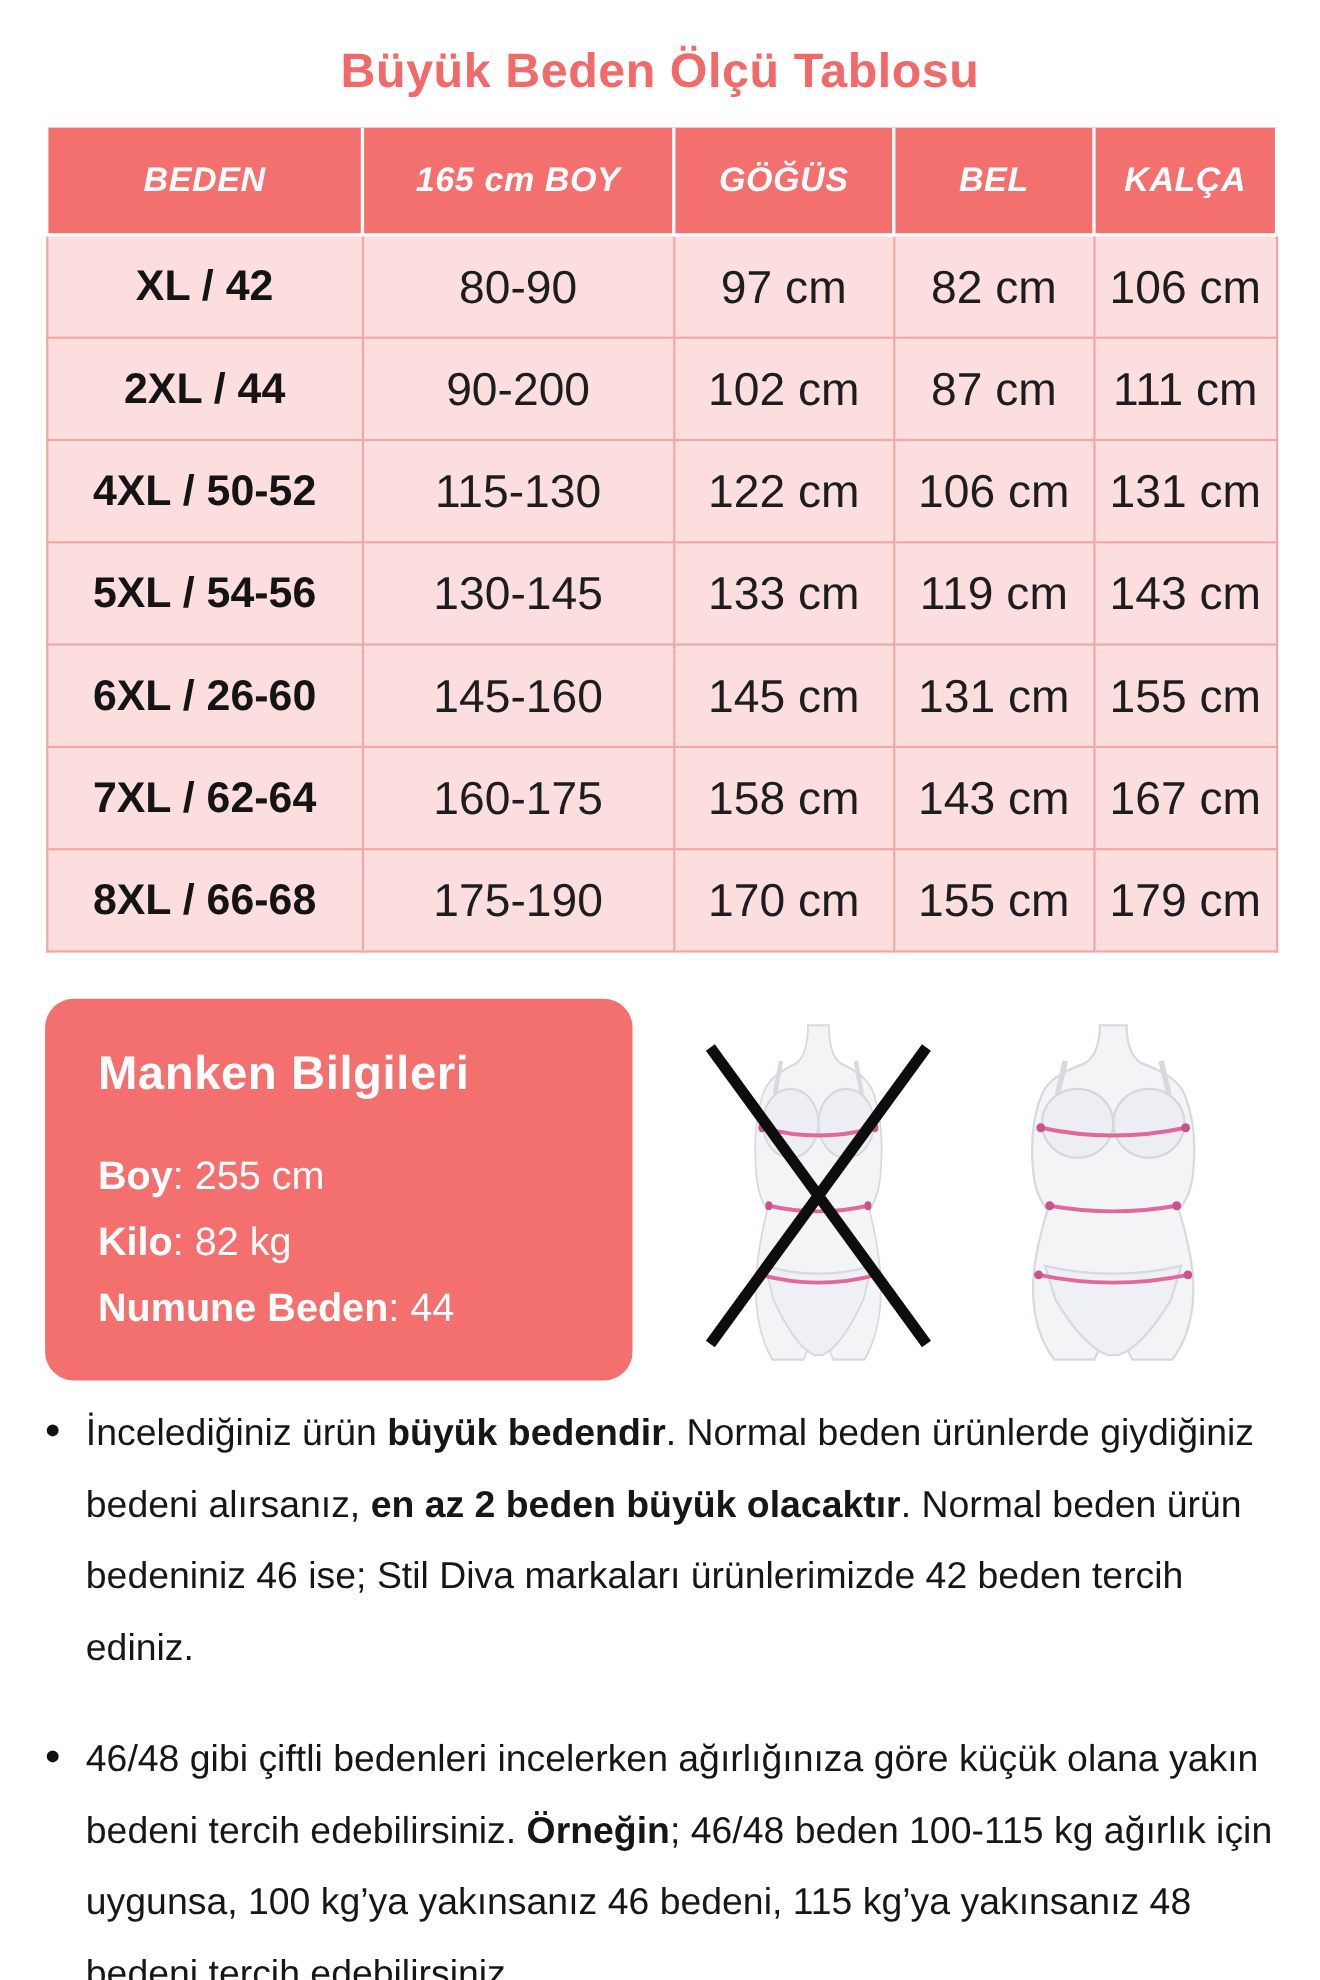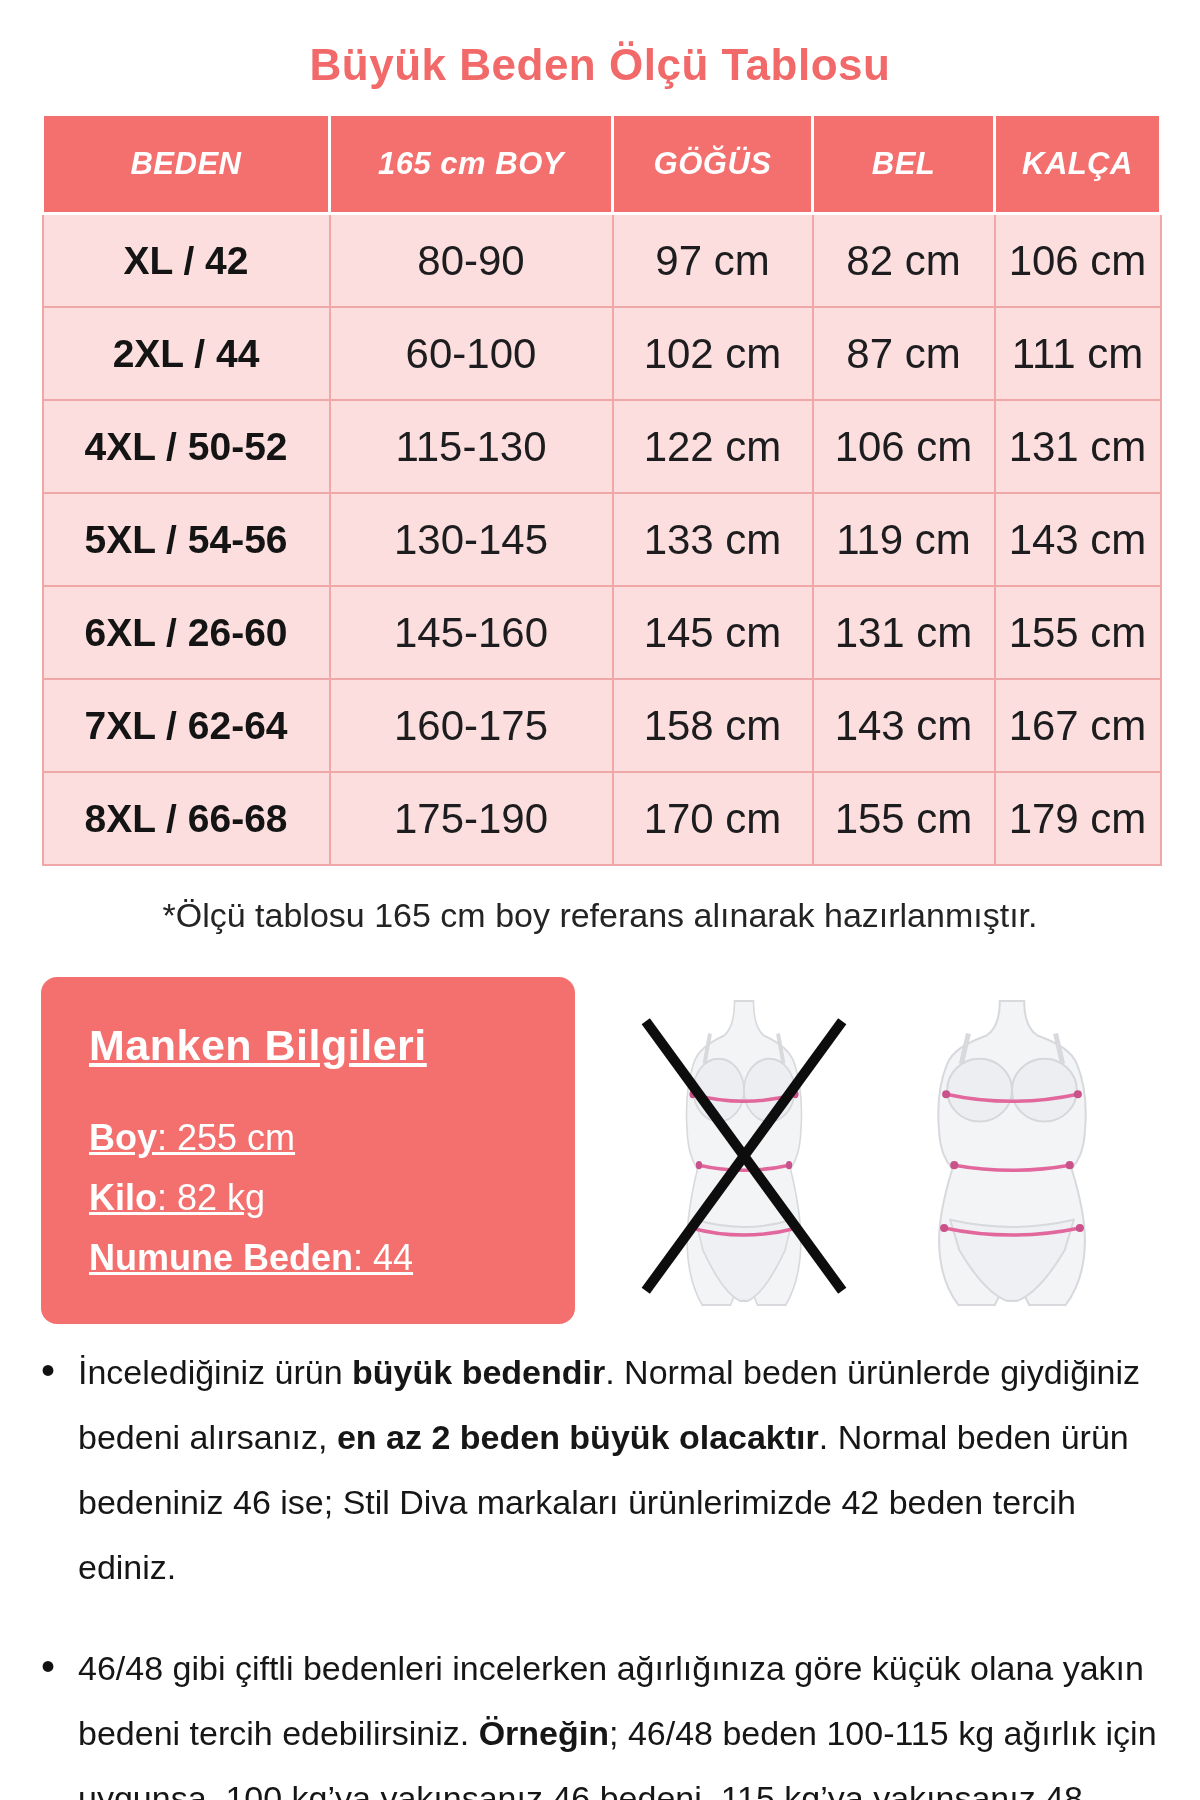--- a/index.html
+++ b/index.html
@@ -19,21 +19,21 @@
   }
   .size-table td{
     background:#fbdedd;border:2px solid #efa8a7;text-align:center;
     height:89px;font-size:42px;color:#1d1d1f;
   }
   .size-table td.size{font-weight:bold;font-size:39px;color:#141414;}
   .footnote{margin:30px 0 0 0;text-align:center;font-size:34px;color:#242424;}
   .mid{display:flex;align-items:flex-start;margin-top:42px;}
   .model-box{
     width:534px;min-height:306px;box-sizing:border-box;background:#f4706e;
-    border-radius:16px;color:#ffffff;padding:44px 48px 36px 48px;text-decoration:underline;
+    border-radius:26px;color:#ffffff;padding:44px 48px 36px 48px;
   }
   .model-box h2{margin:0 0 38px 0;font-size:43px;font-weight:bold;letter-spacing:.5px;}
   .model-line{font-size:36px;line-height:60px;}
   .model-line .lbl{font-weight:bold;}
   .figures{display:flex;gap:54px;margin-left:62px;padding-top:20px;}
   .figure-wrap{position:relative;width:214px;height:314px;}
   .figure-wrap svg{display:block;}
   .notes{margin-top:16px;}
   .note{
     position:relative;padding-left:37px;max-width:1090px;
@@ -72,21 +72,21 @@
     <tbody>
       <tr>
         <td class="size">XL / 42</td>
         <td>80-90</td>
         <td>97 cm</td>
         <td>82 cm</td>
         <td>106 cm</td>
       </tr>
       <tr>
         <td class="size">2XL / 44</td>
-        <td>60-100</td>
+        <td>90-200</td>
         <td>102 cm</td>
         <td>87 cm</td>
         <td>111 cm</td>
       </tr>
       <tr>
         <td class="size">4XL / 50-52</td>
         <td>115-130</td>
         <td>122 cm</td>
         <td>106 cm</td>
         <td>131 cm</td>
@@ -115,21 +115,20 @@
       <tr>
         <td class="size">8XL / 66-68</td>
         <td>175-190</td>
         <td>170 cm</td>
         <td>155 cm</td>
         <td>179 cm</td>
       </tr>
     </tbody>
   </table>
 
-  <p class="footnote">*Ölçü tablosu 165 cm boy referans alınarak hazırlanmıştır.</p>
 
   <div class="mid">
     <div class="model-box">
       <h2>Manken Bilgileri</h2>
       <div class="model-line"><span class="lbl">Boy</span><span>: 255 cm</span></div>
       <div class="model-line"><span class="lbl">Kilo</span><span>: 82 kg</span></div>
       <div class="model-line"><span class="lbl">Numune Beden</span><span>: 44</span></div>
     </div>
 
     <div class="figures">

